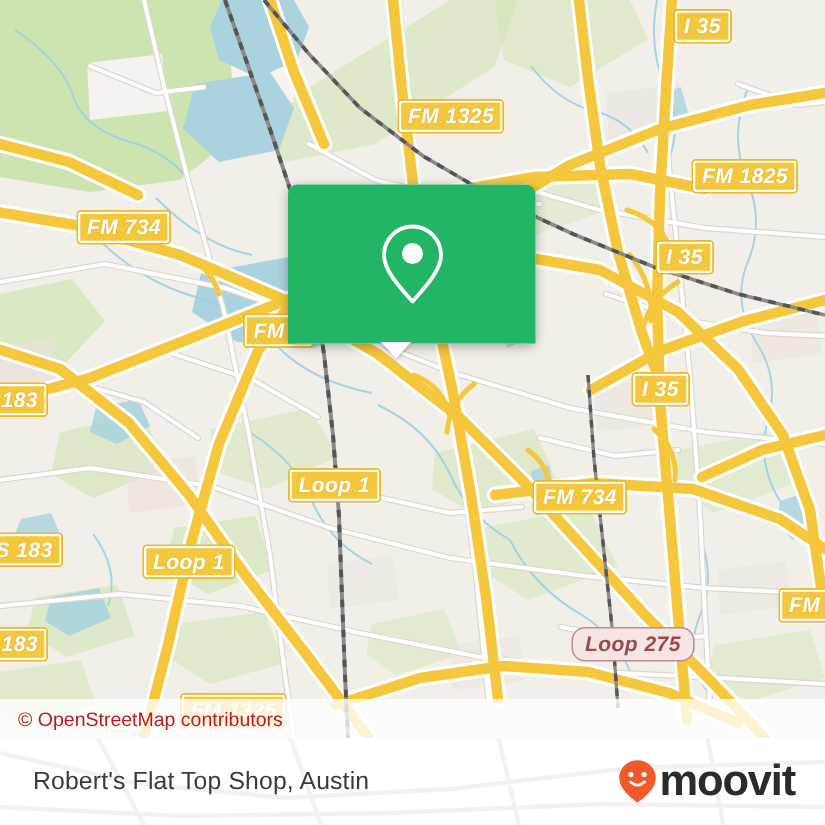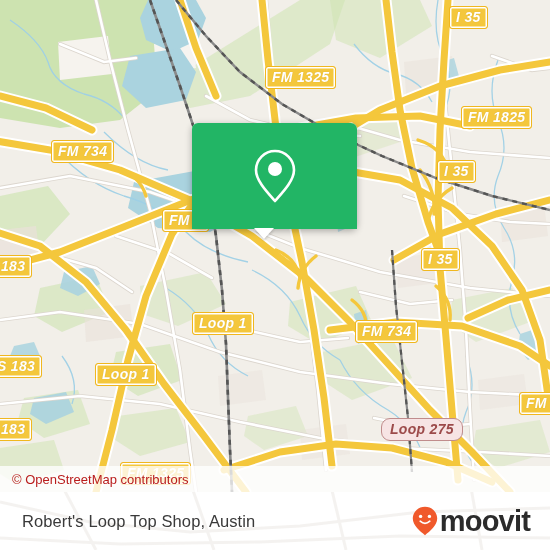--- a/index.html
+++ b/index.html
@@ -326,21 +326,21 @@
     <svg class="ghost" viewBox="0 0 550 58">
       <g stroke="#dcd6ce" stroke-width="3" fill="none">
         <path d="M0 10 L90 30 L190 40 L300 34 L420 20 L550 16"></path>
         <path d="M60 -10 L96 58"></path>
         <path d="M190 -10 L214 58"></path>
         <path d="M330 -10 L346 58"></path>
         <path d="M470 -10 L482 58"></path>
         <path d="M0 46 L120 52 L260 50 L400 44 L550 46"></path>
       </g>
     </svg>
-    <div class="place-name">Robert's Loop Top Shop, Austin</div>
+    <div class="place-name">Robert's Flat Top Shop, Austin</div>
     <div class="brand">
       <svg class="brand-mark" viewBox="0 0 26 30">
         <path d="M13 0.8 C6.2 0.8 0.8 6.1 0.8 12.6 C0.8 19.6 8.2 25.4 13 29.2 C17.8 25.4 25.2 19.6 25.2 12.6 C25.2 6.1 19.8 0.8 13 0.8 Z" fill="#f0592b"></path>
         <circle cx="8.6" cy="10.4" r="1.7" fill="#ffffff"></circle>
         <circle cx="17.4" cy="10.4" r="1.7" fill="#ffffff"></circle>
         <path d="M8.2 15.2 Q13 19.6 17.8 15.2" stroke="#ffffff" stroke-width="1.7" fill="none" stroke-linecap="round"></path>
       </svg>
       <span class="brand-text">moovit</span>
     </div>
   </div>

